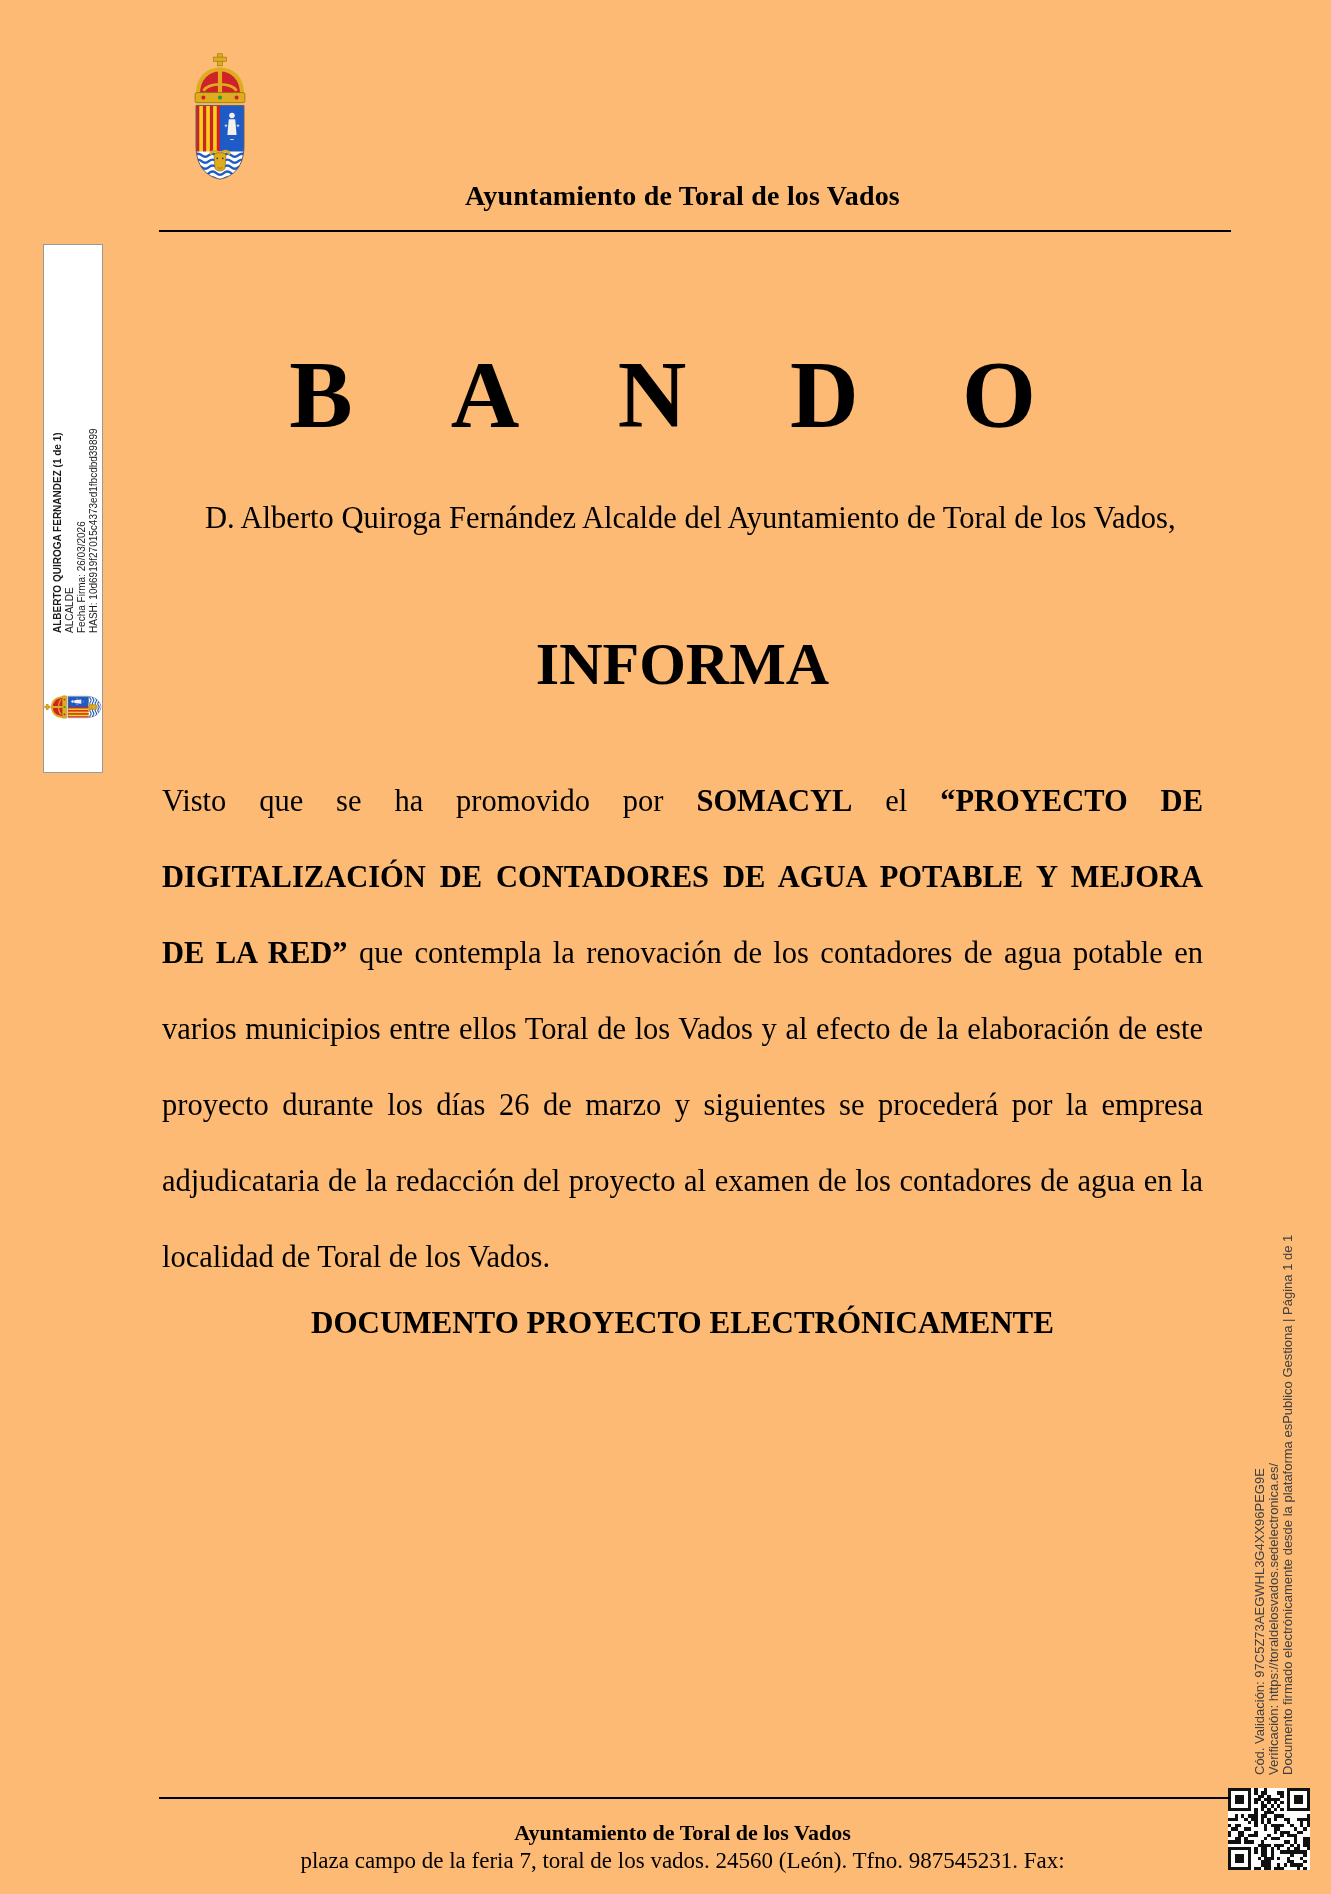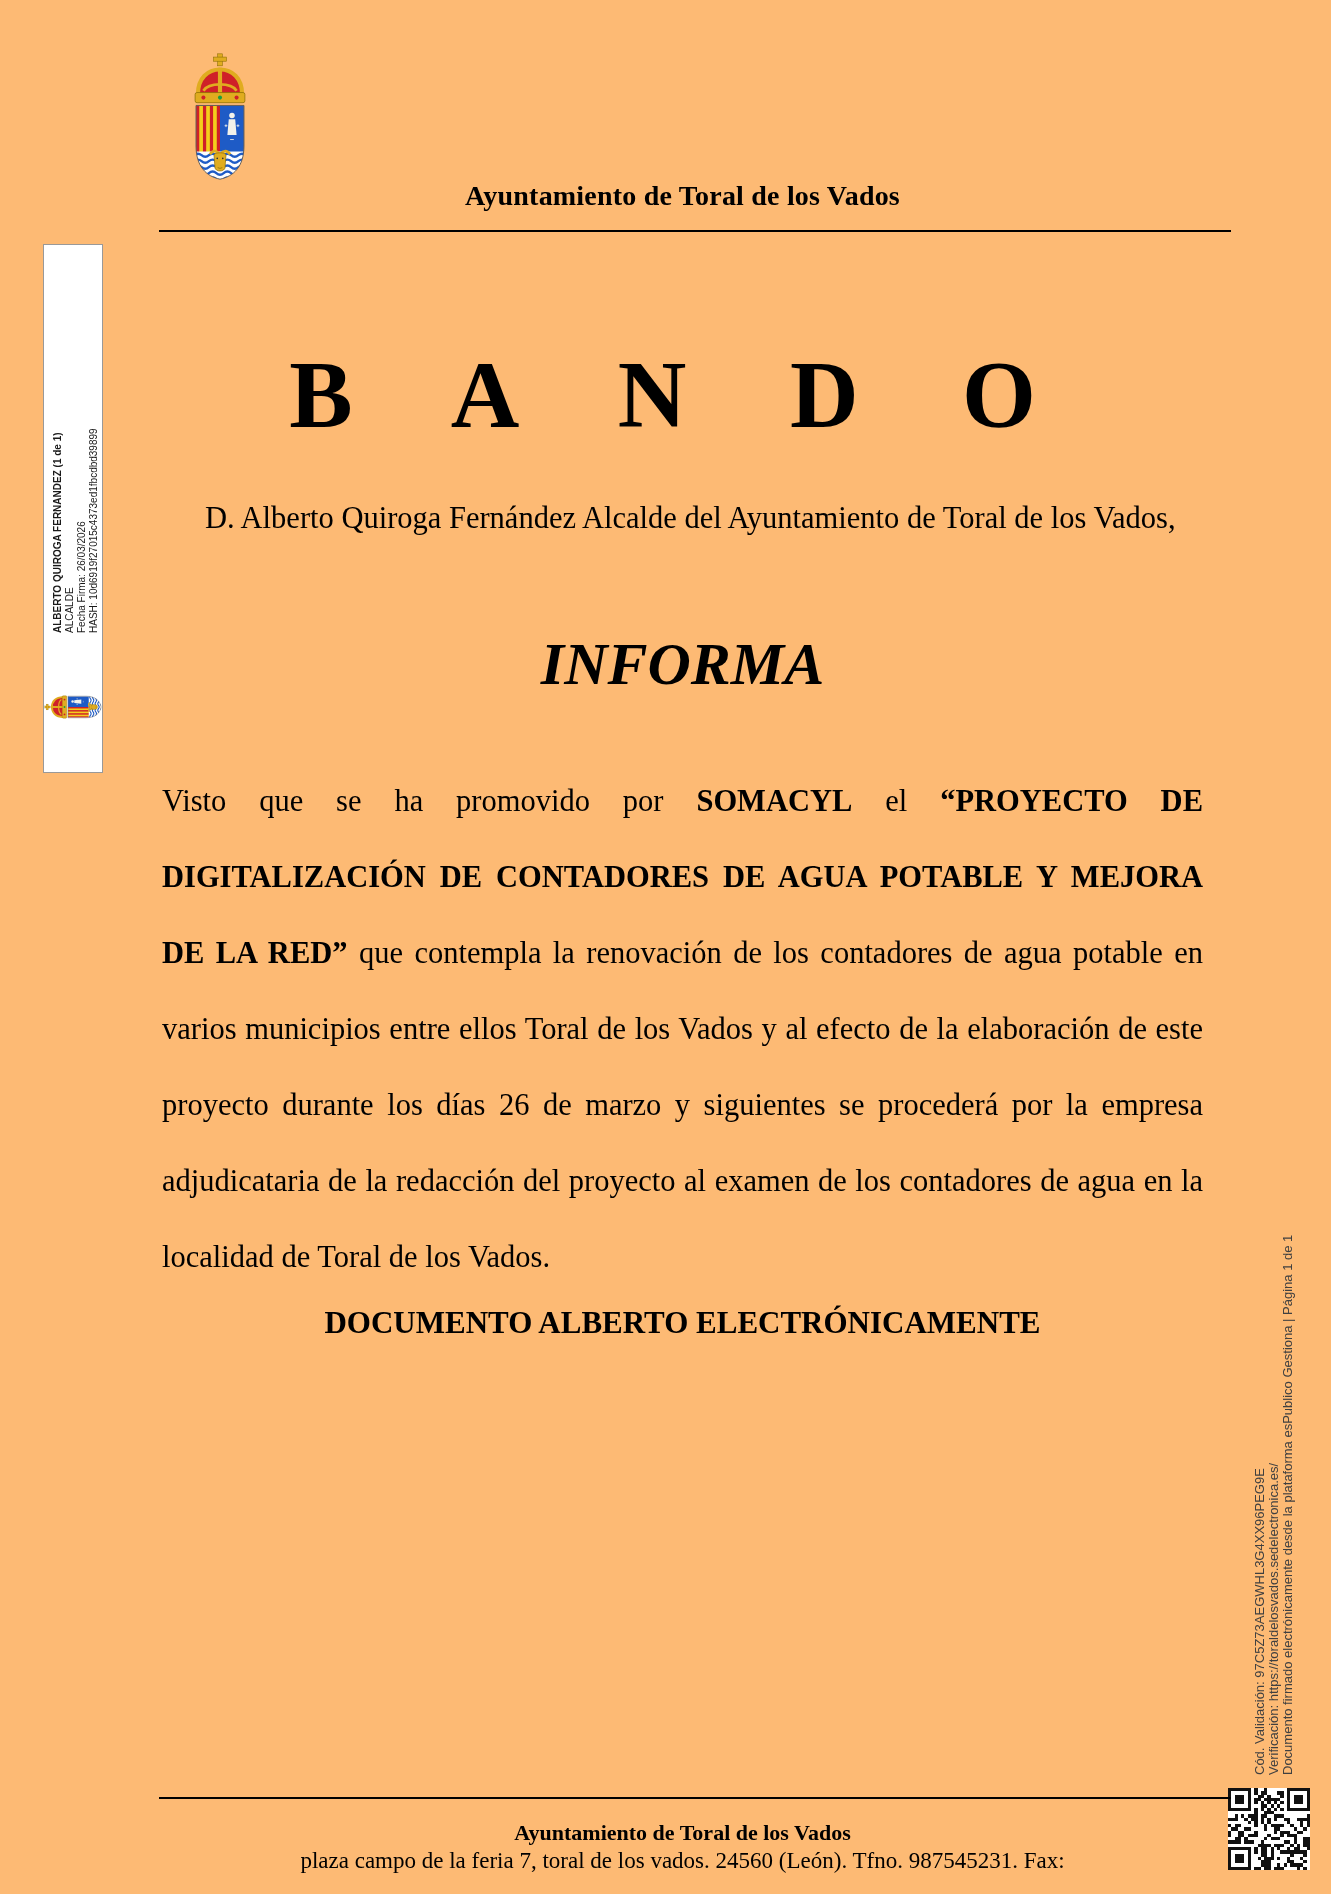--- a/index.html
+++ b/index.html
@@ -40,21 +40,21 @@
     position:absolute;left:162px;top:316px;width:1041px;
     text-align:center;font-size:95px;font-weight:bold;letter-spacing:0.42em;
     line-height:1;white-space:nowrap;margin-top:32px;
   }
   .intro{
     position:absolute;left:162px;top:490px;width:1041px;
     font-size:30.5px;line-height:57px;text-align:justify;margin-left:43px;
   }
   .informa-title{
     position:absolute;left:162px;top:634px;width:1041px;
-    text-align:center;font-size:60px;font-weight:bold;line-height:1;font-style:italic;
+    text-align:center;font-size:60px;font-weight:bold;line-height:1;
   }
   .body-par{
     position:absolute;left:162px;top:763px;width:1041px;
     font-size:30.5px;line-height:76px;text-align:justify;
   }
   .signed-notice{
     position:absolute;left:162px;top:1305px;width:1041px;
     text-align:center;font-size:31px;font-weight:bold;
   }
   
@@ -147,21 +147,21 @@
     </div>
     <svg class="sig-crest" viewBox="0 0 80 140">
         <use href="#crest"></use>
       </svg>
   </div>
 
   <div class="bando-title">B A N D O</div>
   <div class="intro">D. Alberto Quiroga Fernández Alcalde del Ayuntamiento de Toral de los Vados,</div>
   <div class="informa-title">INFORMA</div>
   <div class="body-par"><span>Visto que se ha promovido por </span><span style="font-weight: bold;">SOMACYL</span><span> el </span><span style="font-weight: bold;">“PROYECTO DE DIGITALIZACIÓN DE CONTADORES DE AGUA POTABLE Y MEJORA DE LA RED”</span><span> que contempla la renovación de los contadores de agua potable en varios municipios entre ellos Toral de los Vados y al efecto de la elaboración de este proyecto durante los días 26 de marzo y siguientes se procederá por la empresa adjudicataria de la redacción del proyecto al examen de los contadores de agua en la localidad de Toral de los Vados.</span></div>
-  <div class="signed-notice">DOCUMENTO ALBERTO ELECTRÓNICAMENTE</div>
+  <div class="signed-notice">DOCUMENTO PROYECTO ELECTRÓNICAMENTE</div>
 
   <div class="meta-rotated">
     <div>Cód. Validación: 97C5Z73AEGWHL3G4XX96PEG9E</div>
     <div>Verificación: https://toraldelosvados.sedelectronica.es/</div>
     <div>Documento firmado electrónicamente desde la plataforma esPublico Gestiona | Página 1 de 1</div>
   </div>
 
   <svg class="qr" viewBox="0 0 25 25" shape-rendering="crispEdges">
     <rect x="0" y="0" width="25" height="25" fill="#fff"></rect>
     <g id="qr-modules" fill="#111">

